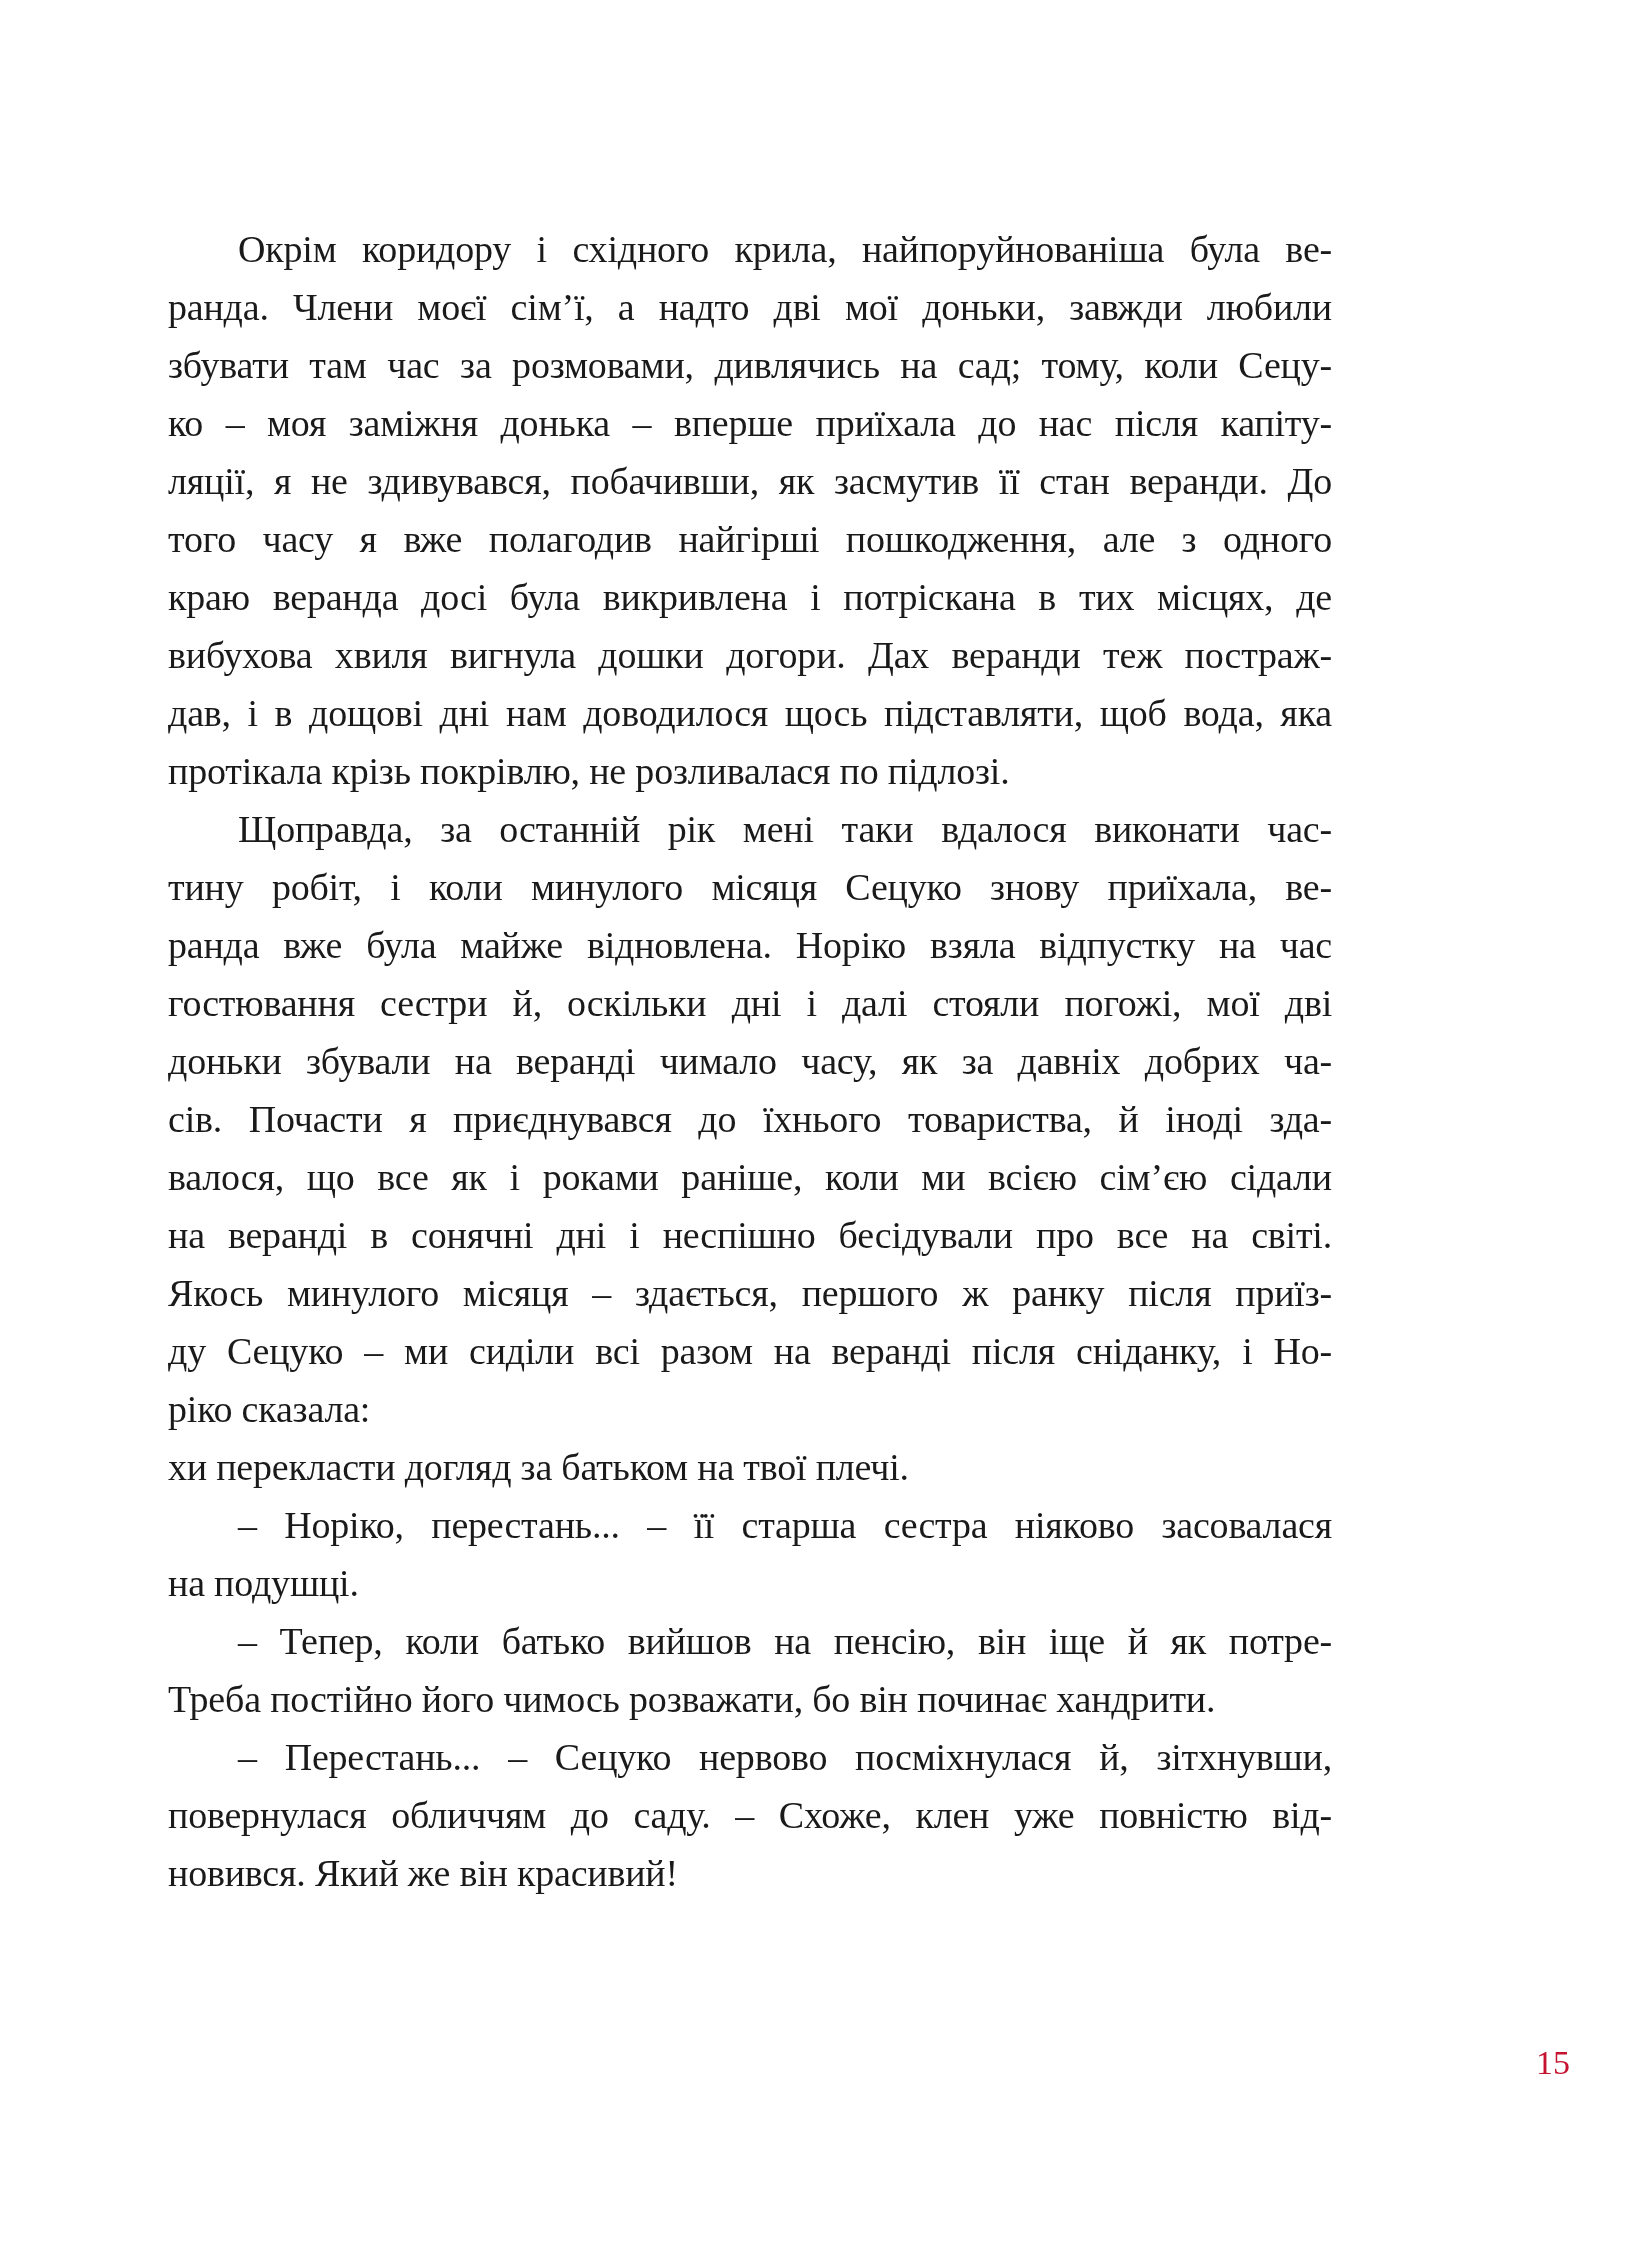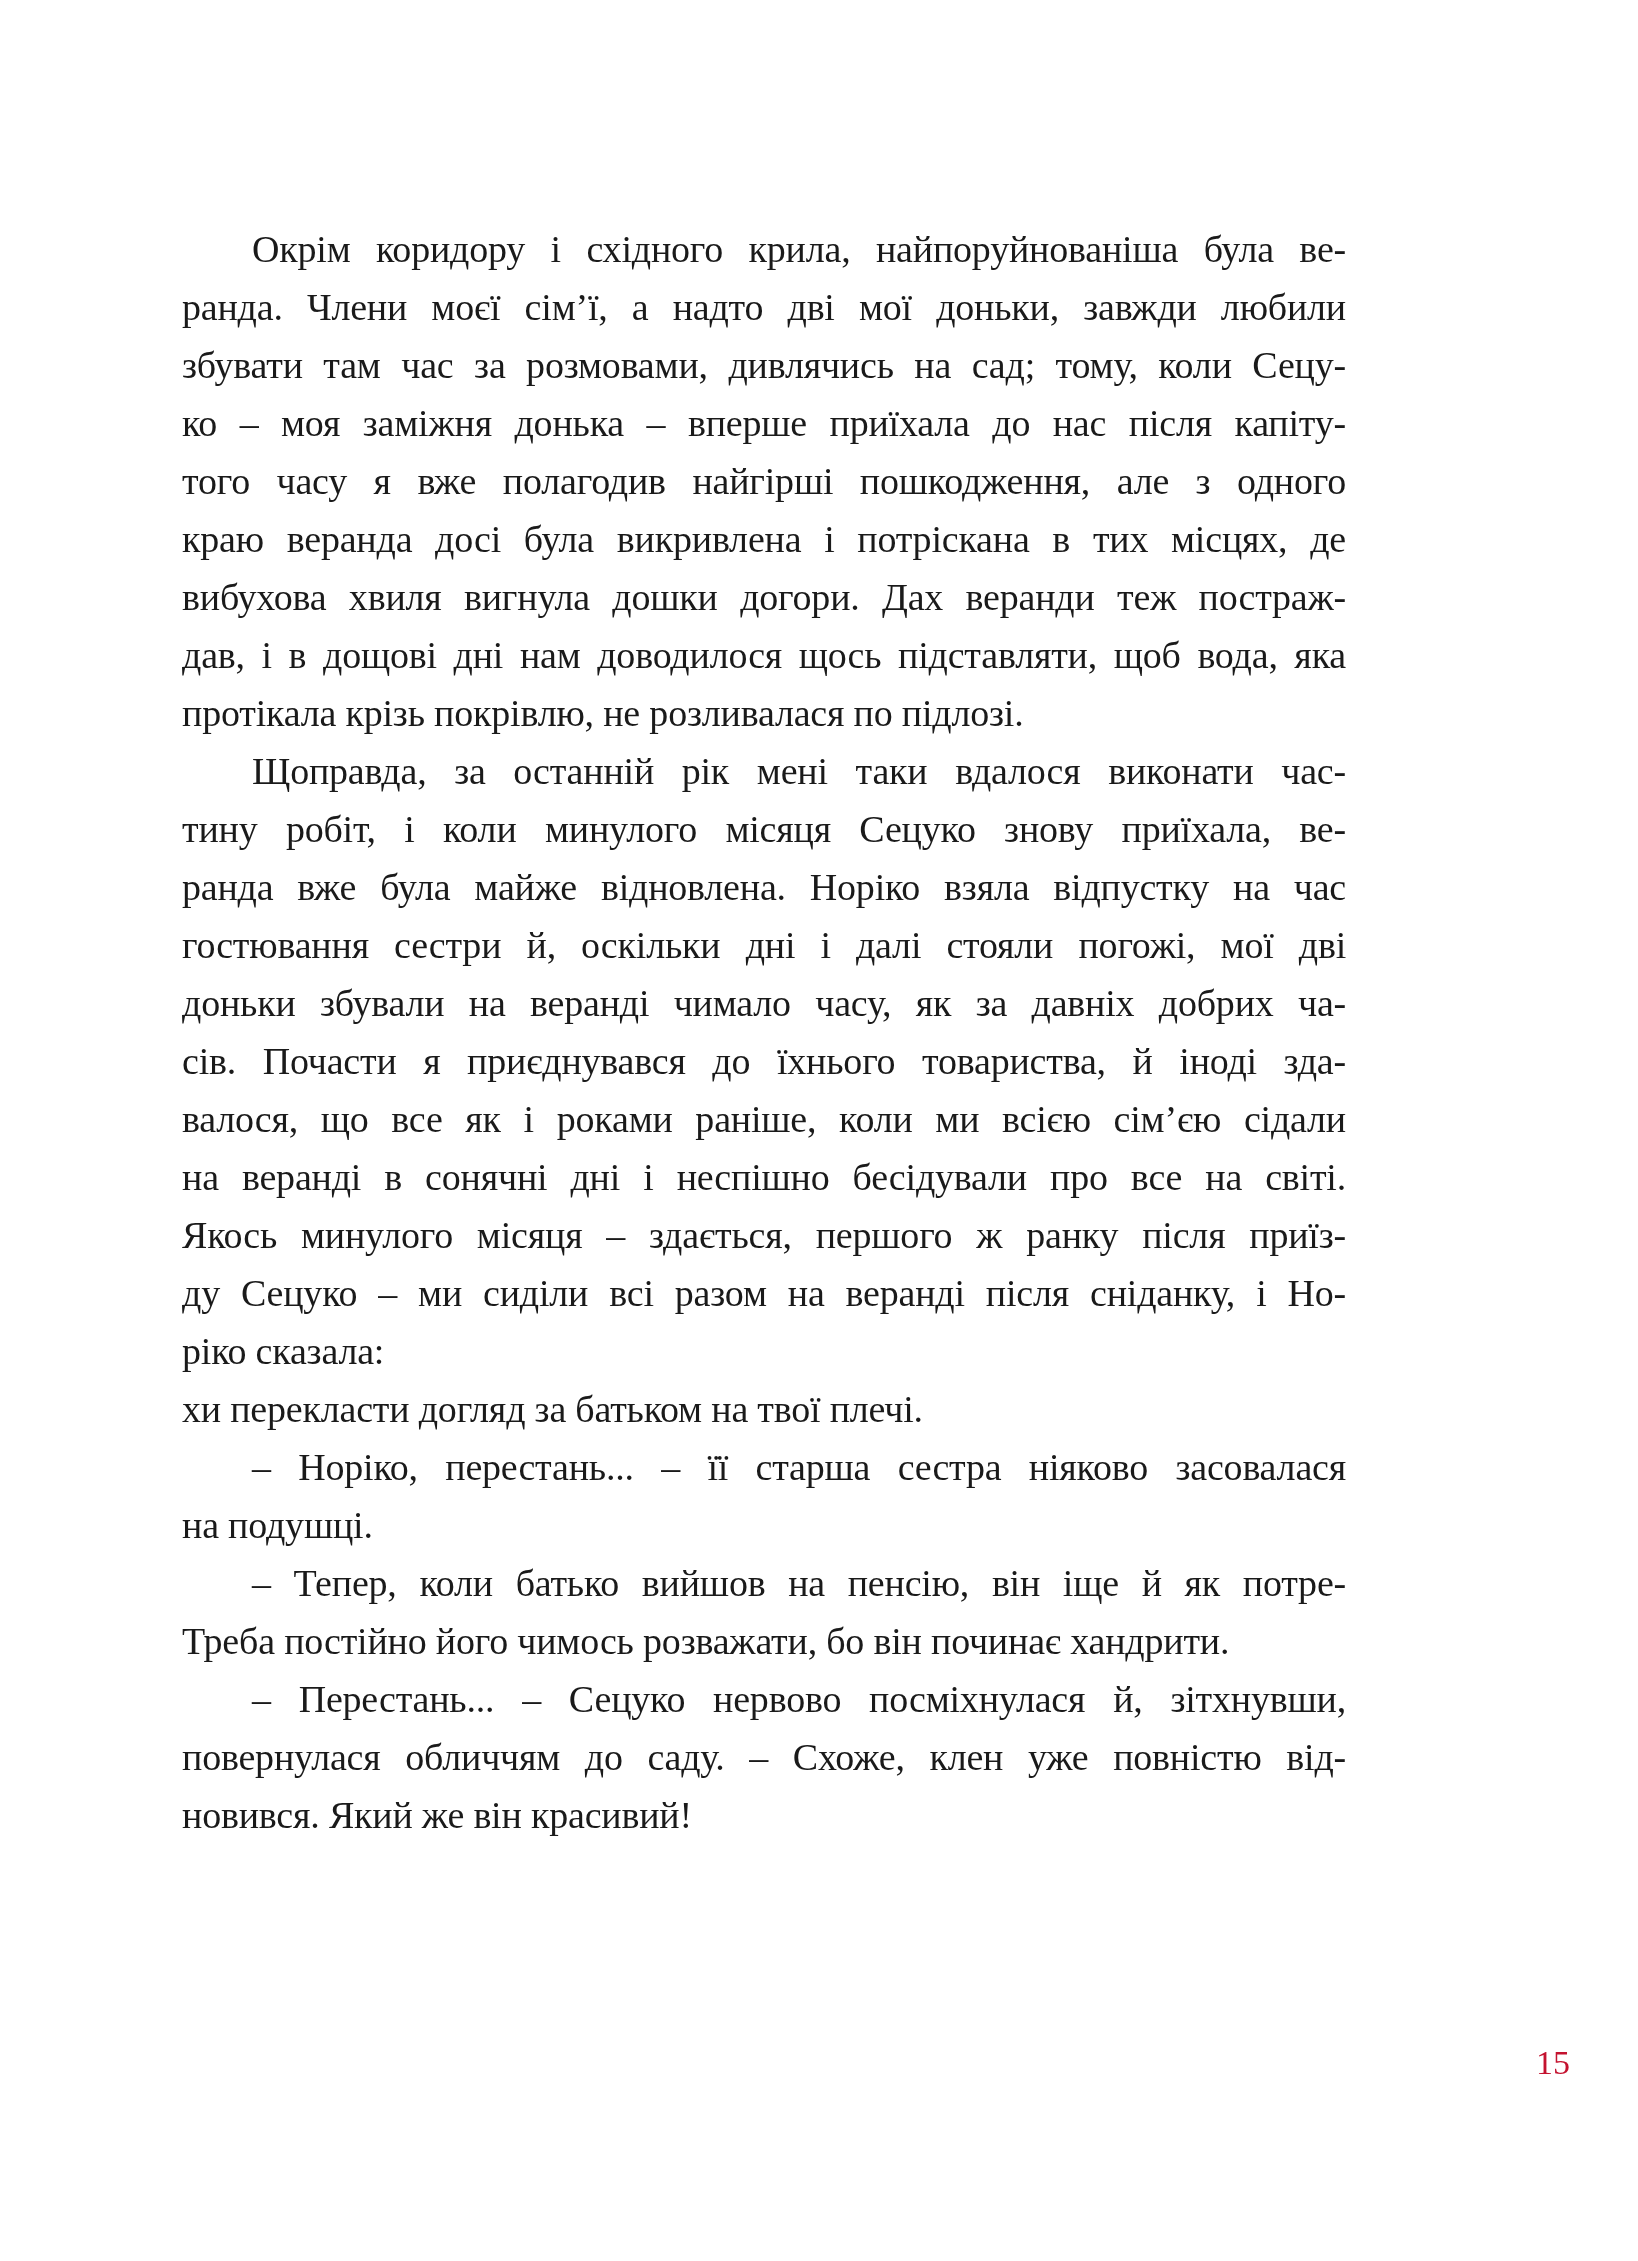--- a/index.html
+++ b/index.html
@@ -16,21 +16,21 @@
     .page {
       position: absolute;
       left: 0;
       top: 0;
       width: 1638px;
       height: 2261px;
       background: #ffffff;
     }
     .text-block {
       position: absolute;
-      left: 182px;
+      left: 168px;
       top: 220px;
       width: 1164px;
       font-family: "Liberation Serif", "DejaVu Serif", serif;
       font-size: 38px;
       line-height: 58px;
       color: #1a1a1a;
       text-align: justify;
       hyphens: manual;
       letter-spacing: -0.2px;
     }
@@ -63,20 +63,21 @@
 <body>
 
 <div class="page">
   <div class="text-block">
 
     <div>
       <span class="line indent">Окрім коридору і східного крила, найпоруйнованіша була ве-</span>
       <span class="line">ранда. Члени моєї сім’ї, а надто дві мої доньки, завжди любили</span>
       <span class="line">збувати там час за розмовами, дивлячись на сад; тому, коли Сецу-</span>
       <span class="line">ко – моя заміжня донька – вперше приїхала до нас після капіту-</span>
+      <span class="line">ляції, я не здивувався, побачивши, як засмутив її стан веранди. До</span>
       <span class="line">того часу я вже полагодив найгірші пошкодження, але з одного</span>
       <span class="line">краю веранда досі була викривлена і потріскана в тих місцях, де</span>
       <span class="line">вибухова хвиля вигнула дошки догори. Дах веранди теж постраж-</span>
       <span class="line">дав, і в дощові дні нам доводилося щось підставляти, щоб вода, яка</span>
       <span class="line last">протікала крізь покрівлю, не розливалася по підлозі.</span>
     </div>
 
     <div>
       <span class="line indent">Щоправда, за останній рік мені таки вдалося виконати час-</span>
       <span class="line">тину робіт, і коли минулого місяця Сецуко знову приїхала, ве-</span>

